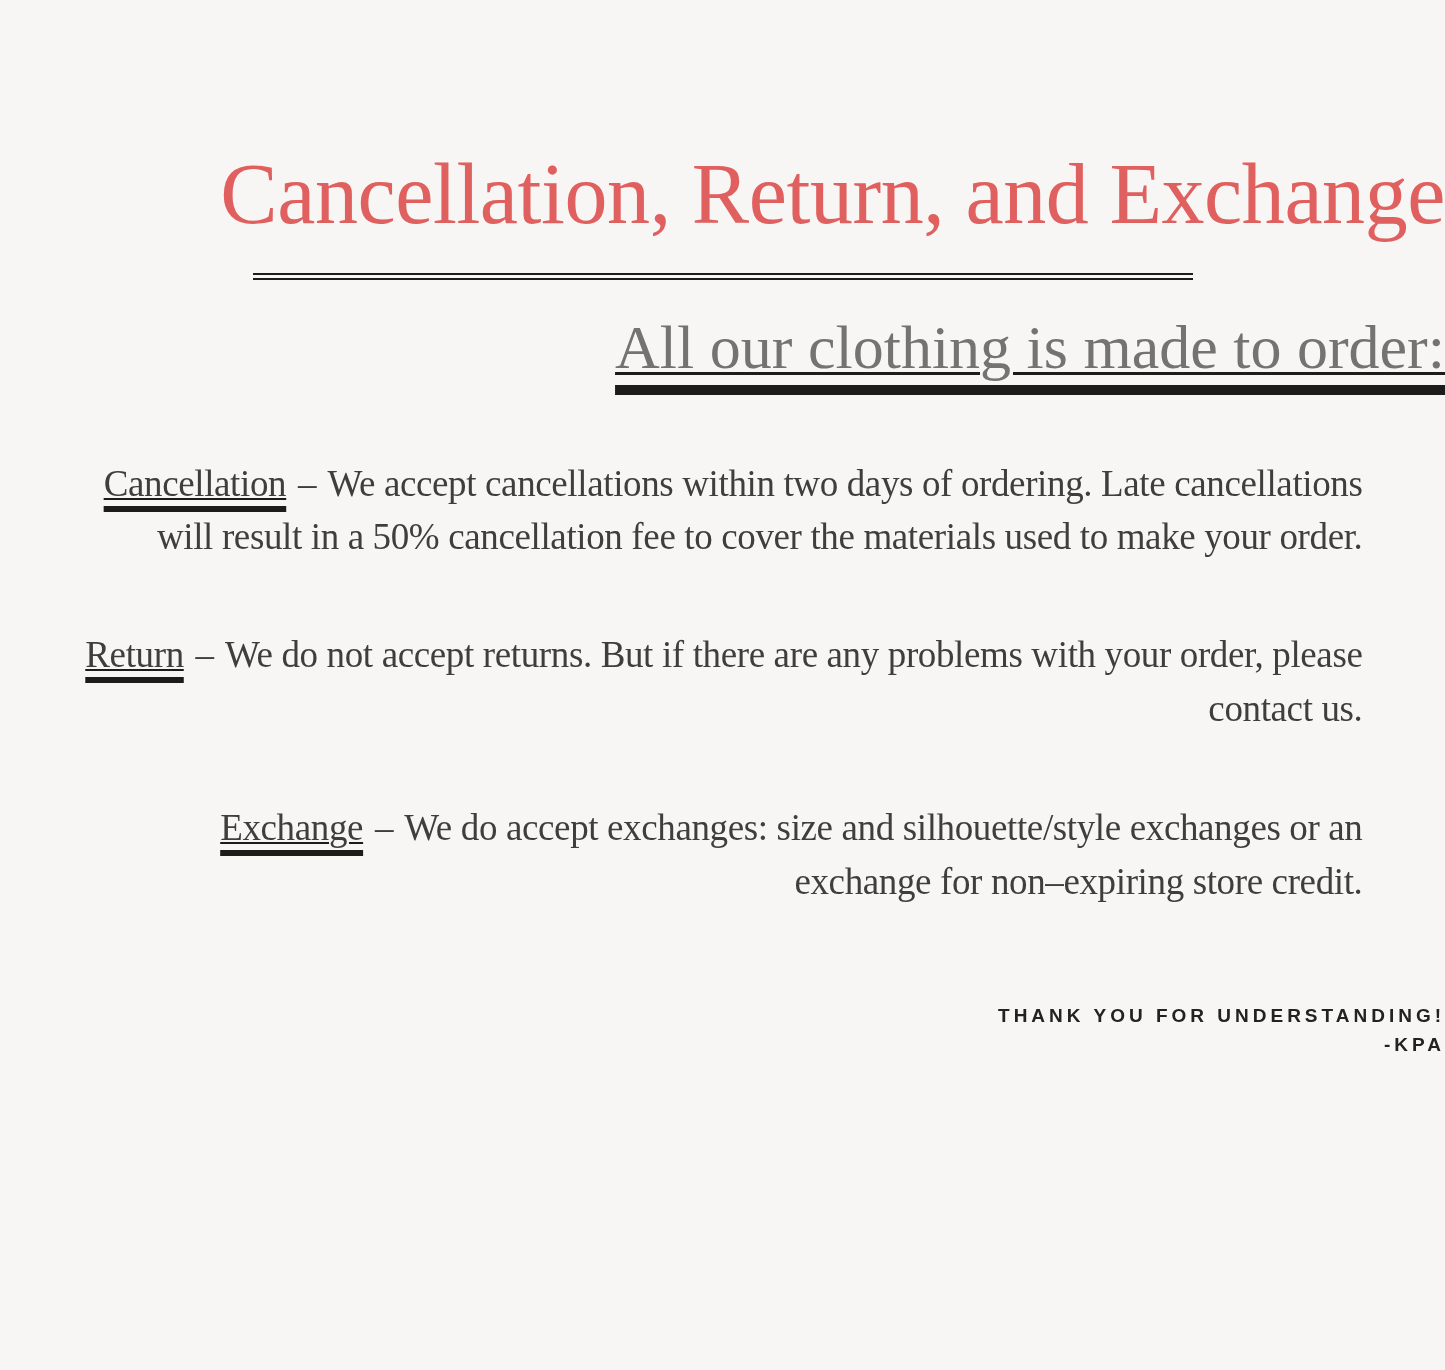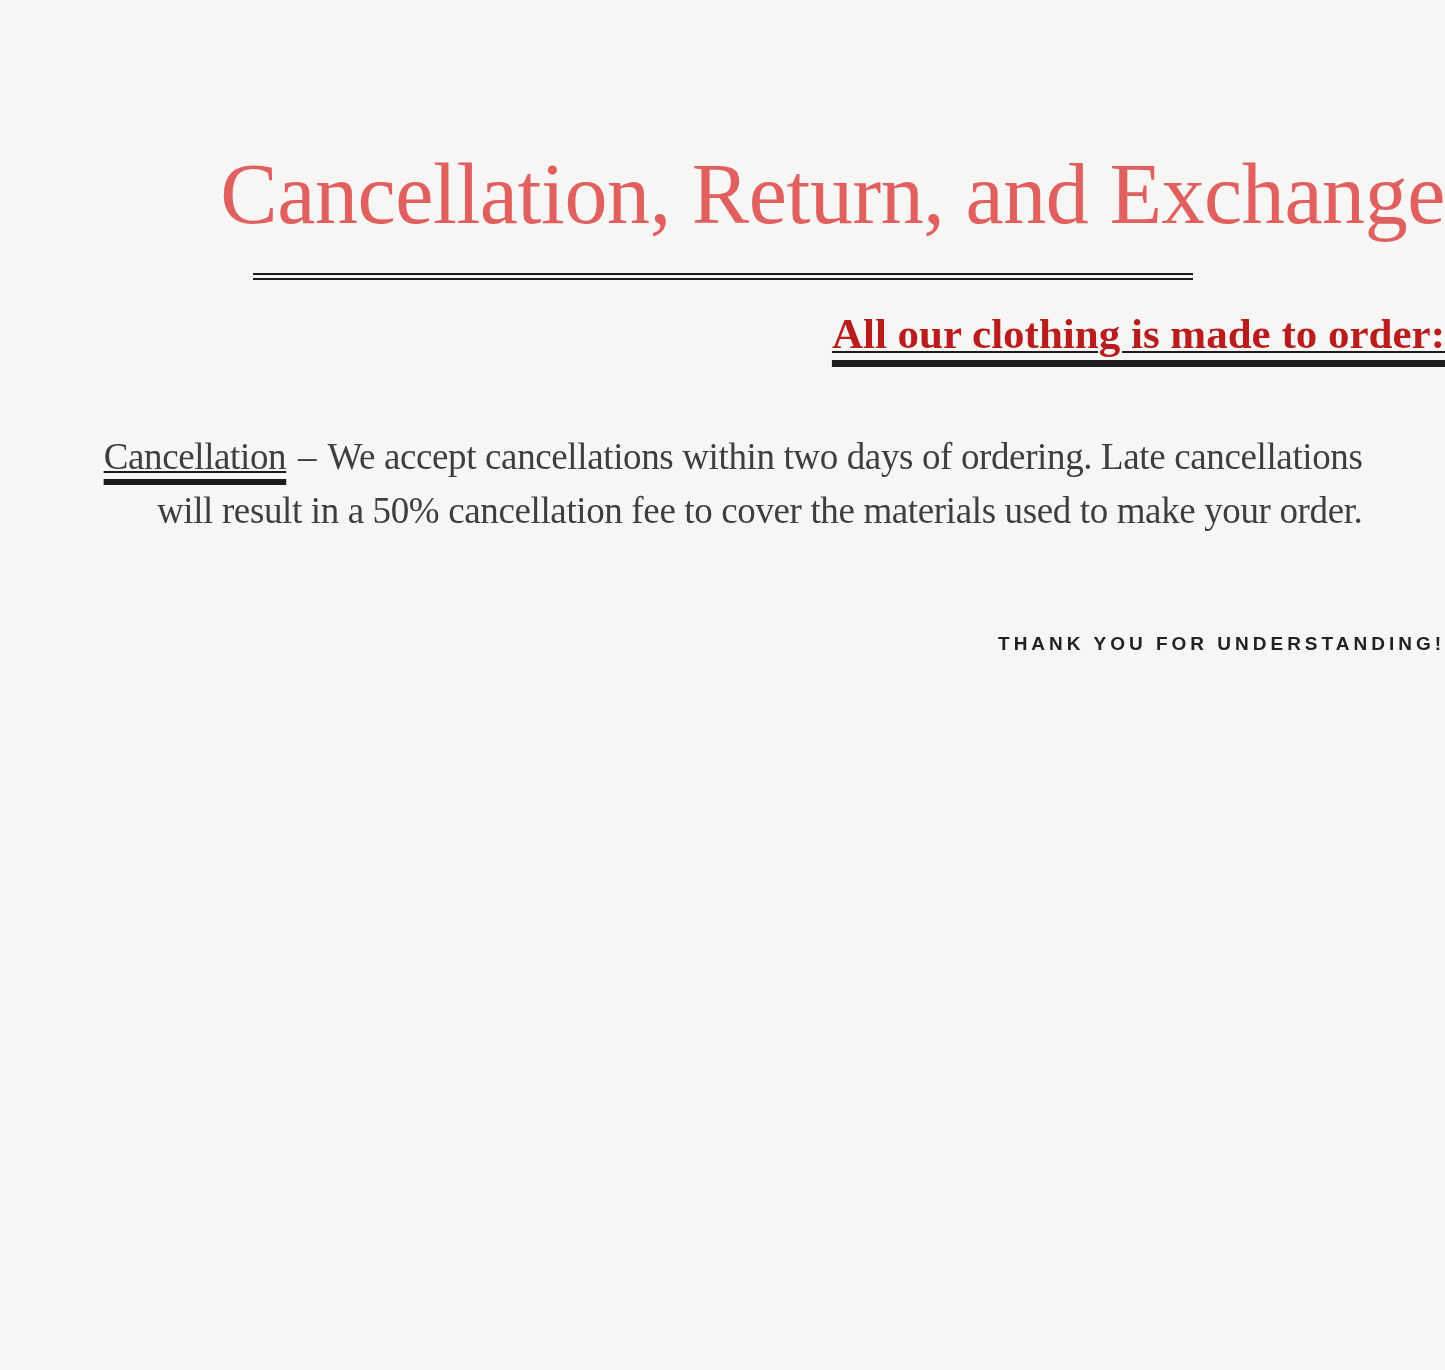--- a/index.html
+++ b/index.html
@@ -37,24 +37,24 @@
   }
   .title-line { display: block; }
   .divider {
     width: 940px;
     margin: 14px auto 0 auto;
     height: 0;
     border-top: 7px double var(--line-color);
   }
   .subtitle {
     margin: 24px auto 0 auto;
-    font-weight: 700;
-    font-size: 43px;
+    font-weight: 400;
+    font-size: 62px;
     line-height: 1.4;
-    color: #b91c1c;
+    color: #737373;
   }
   .u-dbl {
     text-decoration: underline;
     text-decoration-thickness: 0.05em;
     text-underline-offset: 0.06em;
     text-decoration-color: var(--line-color);
   }
   .u-dbl .u-thick {
     text-decoration: underline;
     text-decoration-thickness: 0.16em;
@@ -96,19 +96,30 @@
   <div class="divider"></div>
 
   <h2 class="subtitle"><span class="u-dbl"><span class="u-thick">All our clothing is made to order:</span></span></h2>
 
   <p class="policy policy-1">
     <span class="u-dbl"><span class="u-thick">Cancellation</span></span>
     <span class="sep">–</span>
     <span class="policy-body">We accept cancellations within two days of ordering. Late cancellations will result in a 50% cancellation fee to cover the materials used to make your order.</span>
   </p>
 
+  <p class="policy policy-2">
+    <span class="u-dbl"><span class="u-thick">Return</span></span>
+    <span class="sep">–</span>
+    <span class="policy-body">We do not accept returns. But if there are any problems with your order, please contact us.</span>
+  </p>
 
+  <p class="policy policy-3">
+    <span class="u-dbl"><span class="u-thick">Exchange</span></span>
+    <span class="sep">–</span>
+    <span class="policy-body">We do accept exchanges: size and silhouette/style exchanges or an exchange for non–expiring store credit.</span>
+  </p>
 
   <div class="footer">
     <div>THANK YOU FOR UNDERSTANDING!</div>
+    <div>-KPA</div>
   </div>
 
 </div>
 
 </body></html>

